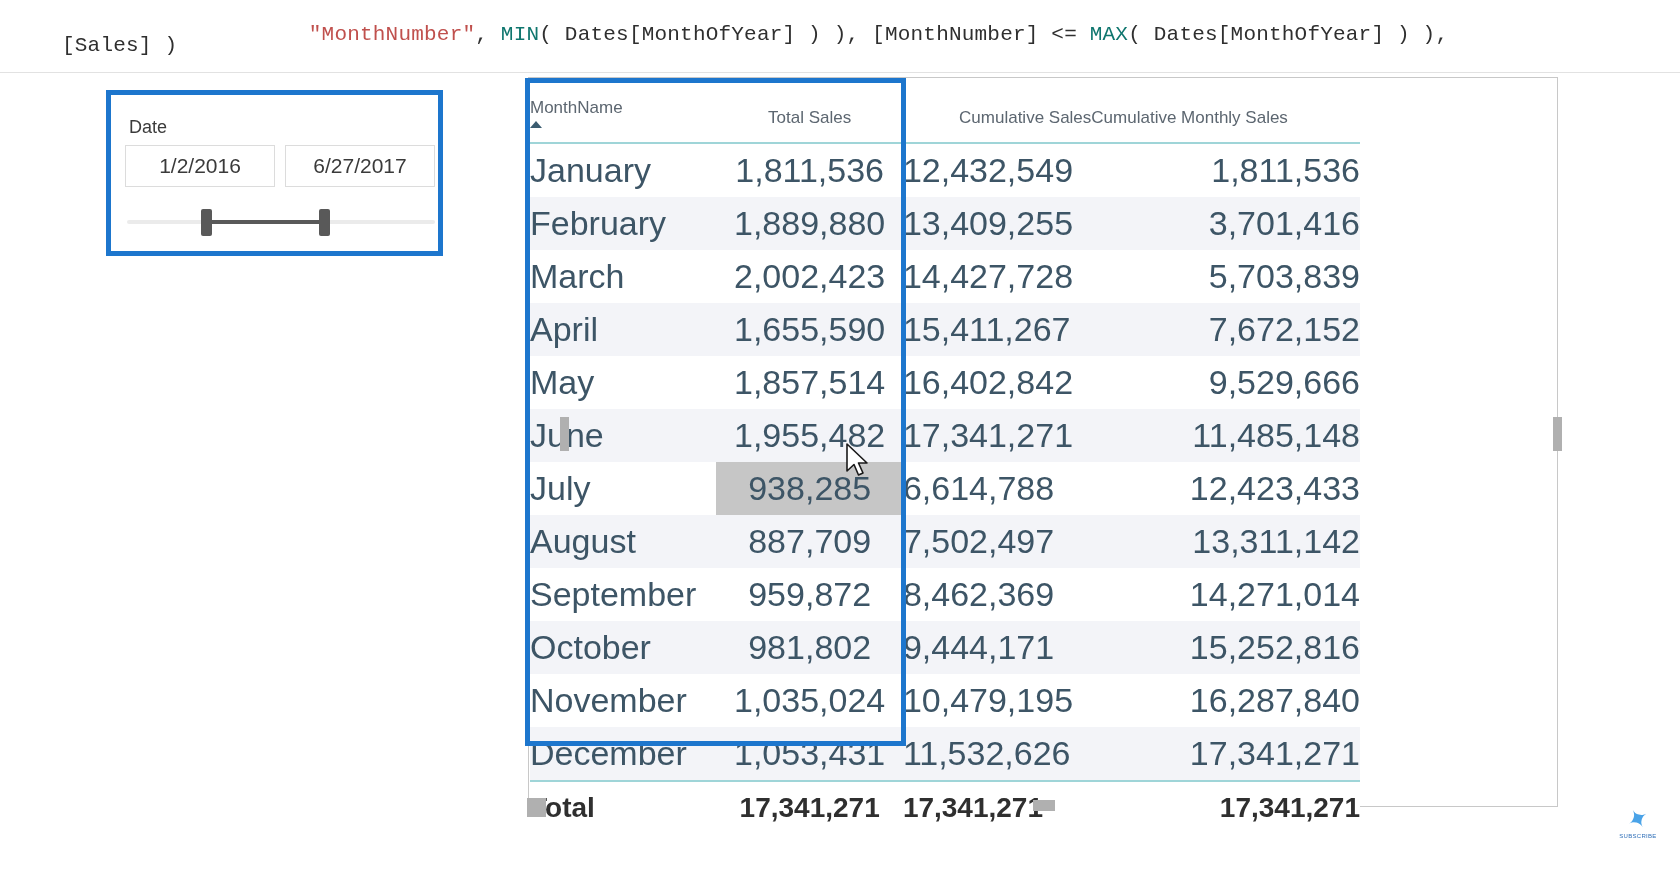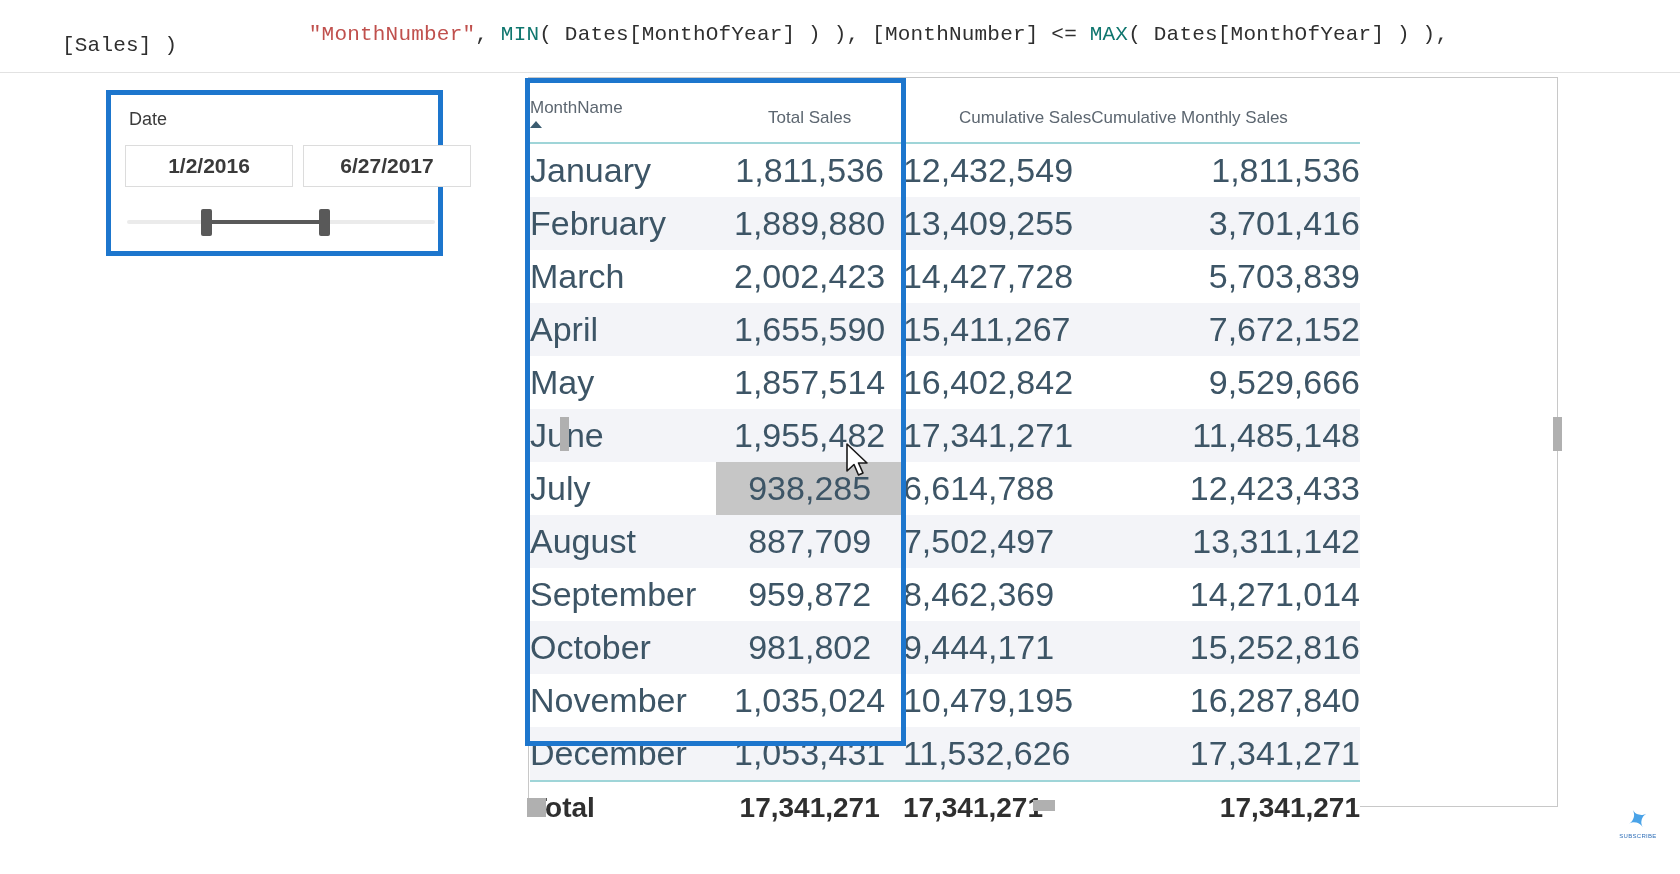--- a/index.html
+++ b/index.html
@@ -31,30 +31,30 @@
   }
 
   
   .report-canvas { position:absolute; left:0; top:73px; width:1680px; height:801px; background:#fff; }
 
   
   .slicer-outline {
     position:absolute; left:106px; top:90px; width:337px; height:166px;
     border: 5px solid #1d76cd; background:#fff;
   }
-  .slicer-inner { position:absolute; inset:0; padding:10px 14px; }
+  .slicer-inner { position:absolute; inset:0; padding:18px 14px; }
   .slicer-title {
     font-size: 18px; color:#3b3b3b; font-family:"Liberation Sans", sans-serif;
     margin-top:4px; margin-left:4px;
   }
   .slicer-inputs { position:absolute; left:14px; top:50px; display:flex; gap:10px; }
   .slicer-date-box {
-    width: 168px; height: 42px; border:1px solid #dcdcdc; background:#fff;
+    width: 150px; height: 42px; border:1px solid #dcdcdc; background:#fff;
     display:flex; align-items:center; justify-content:center;
-    font-size: 21px; color:#3a3a3a;font-weight:bold;
+    font-size: 21px; color:#3a3a3a;
   }
   .slicer-track-wrap { position:absolute; left:16px; top:112px; width:308px; height:30px; }
   .slicer-track {
     position:absolute; left:0; top:13px; width:308px; height:4px; background:#ebebeb; border-radius:2px;
   }
   .slicer-range {
     position:absolute; left:78px; top:13px; width:120px; height:4px; background:#595959;
   }
   .slicer-handle {
     position:absolute; top:2px; width:11px; height:27px; background:#595959; border-radius:2px;

